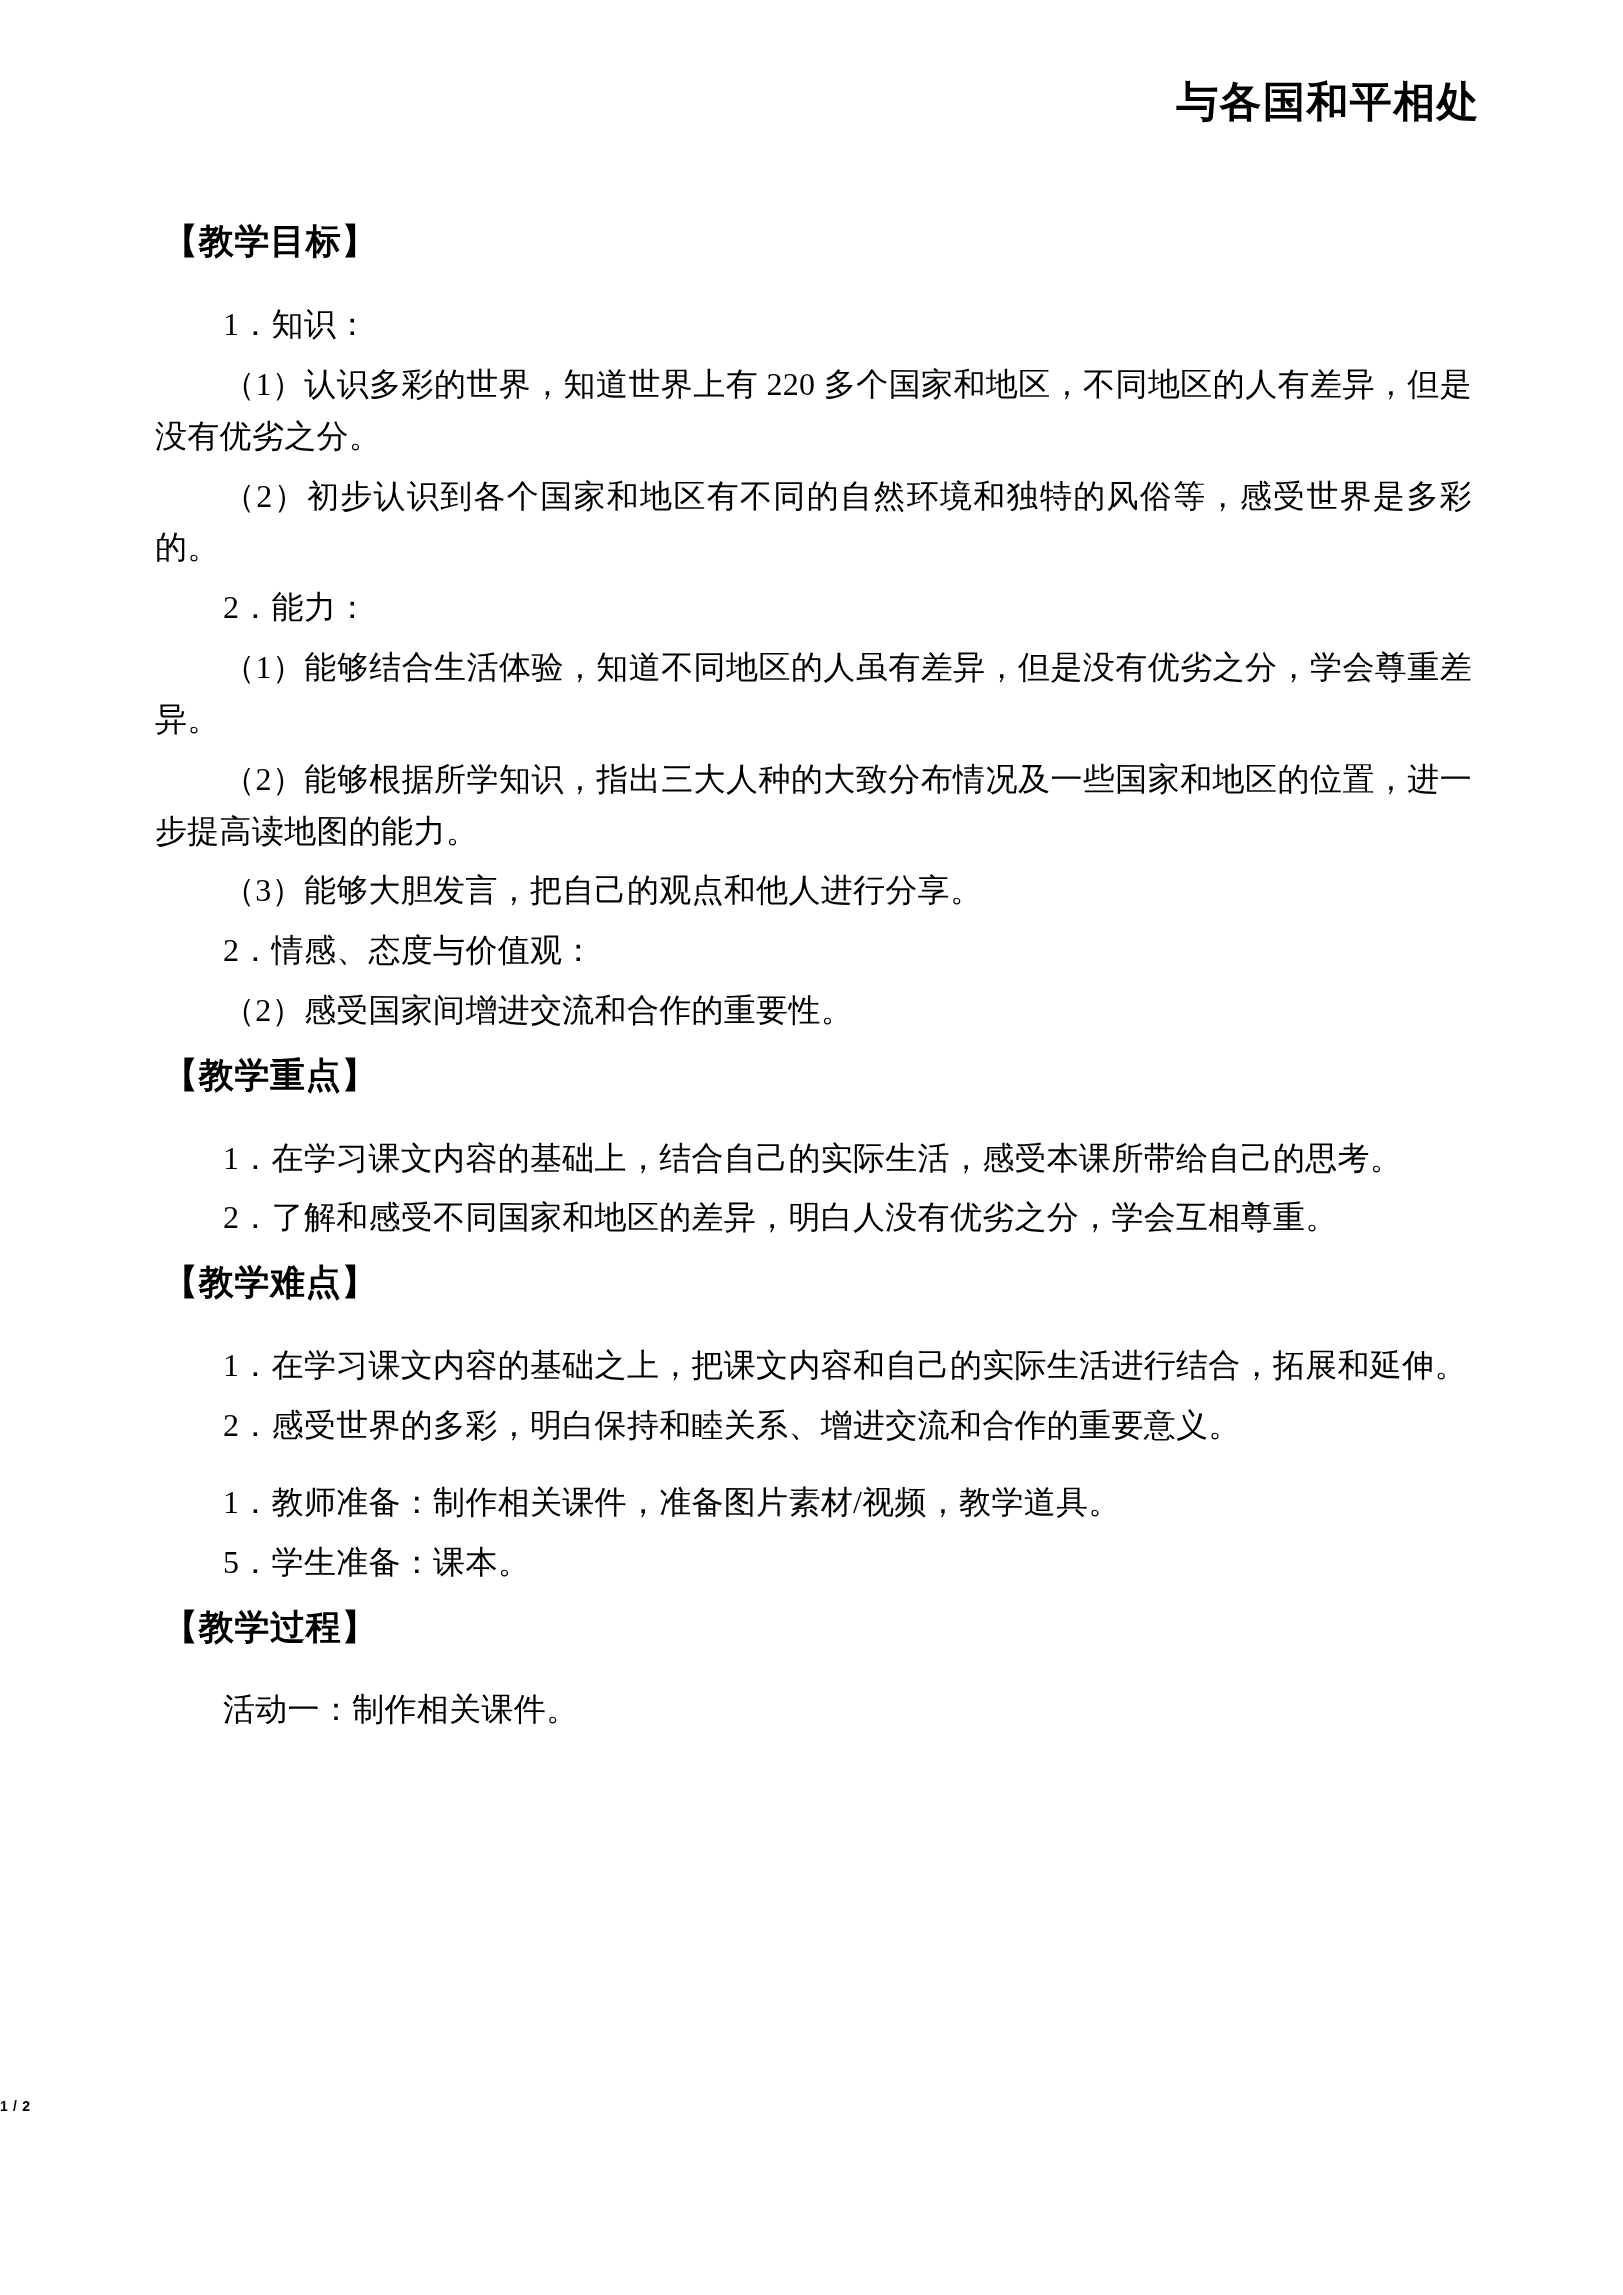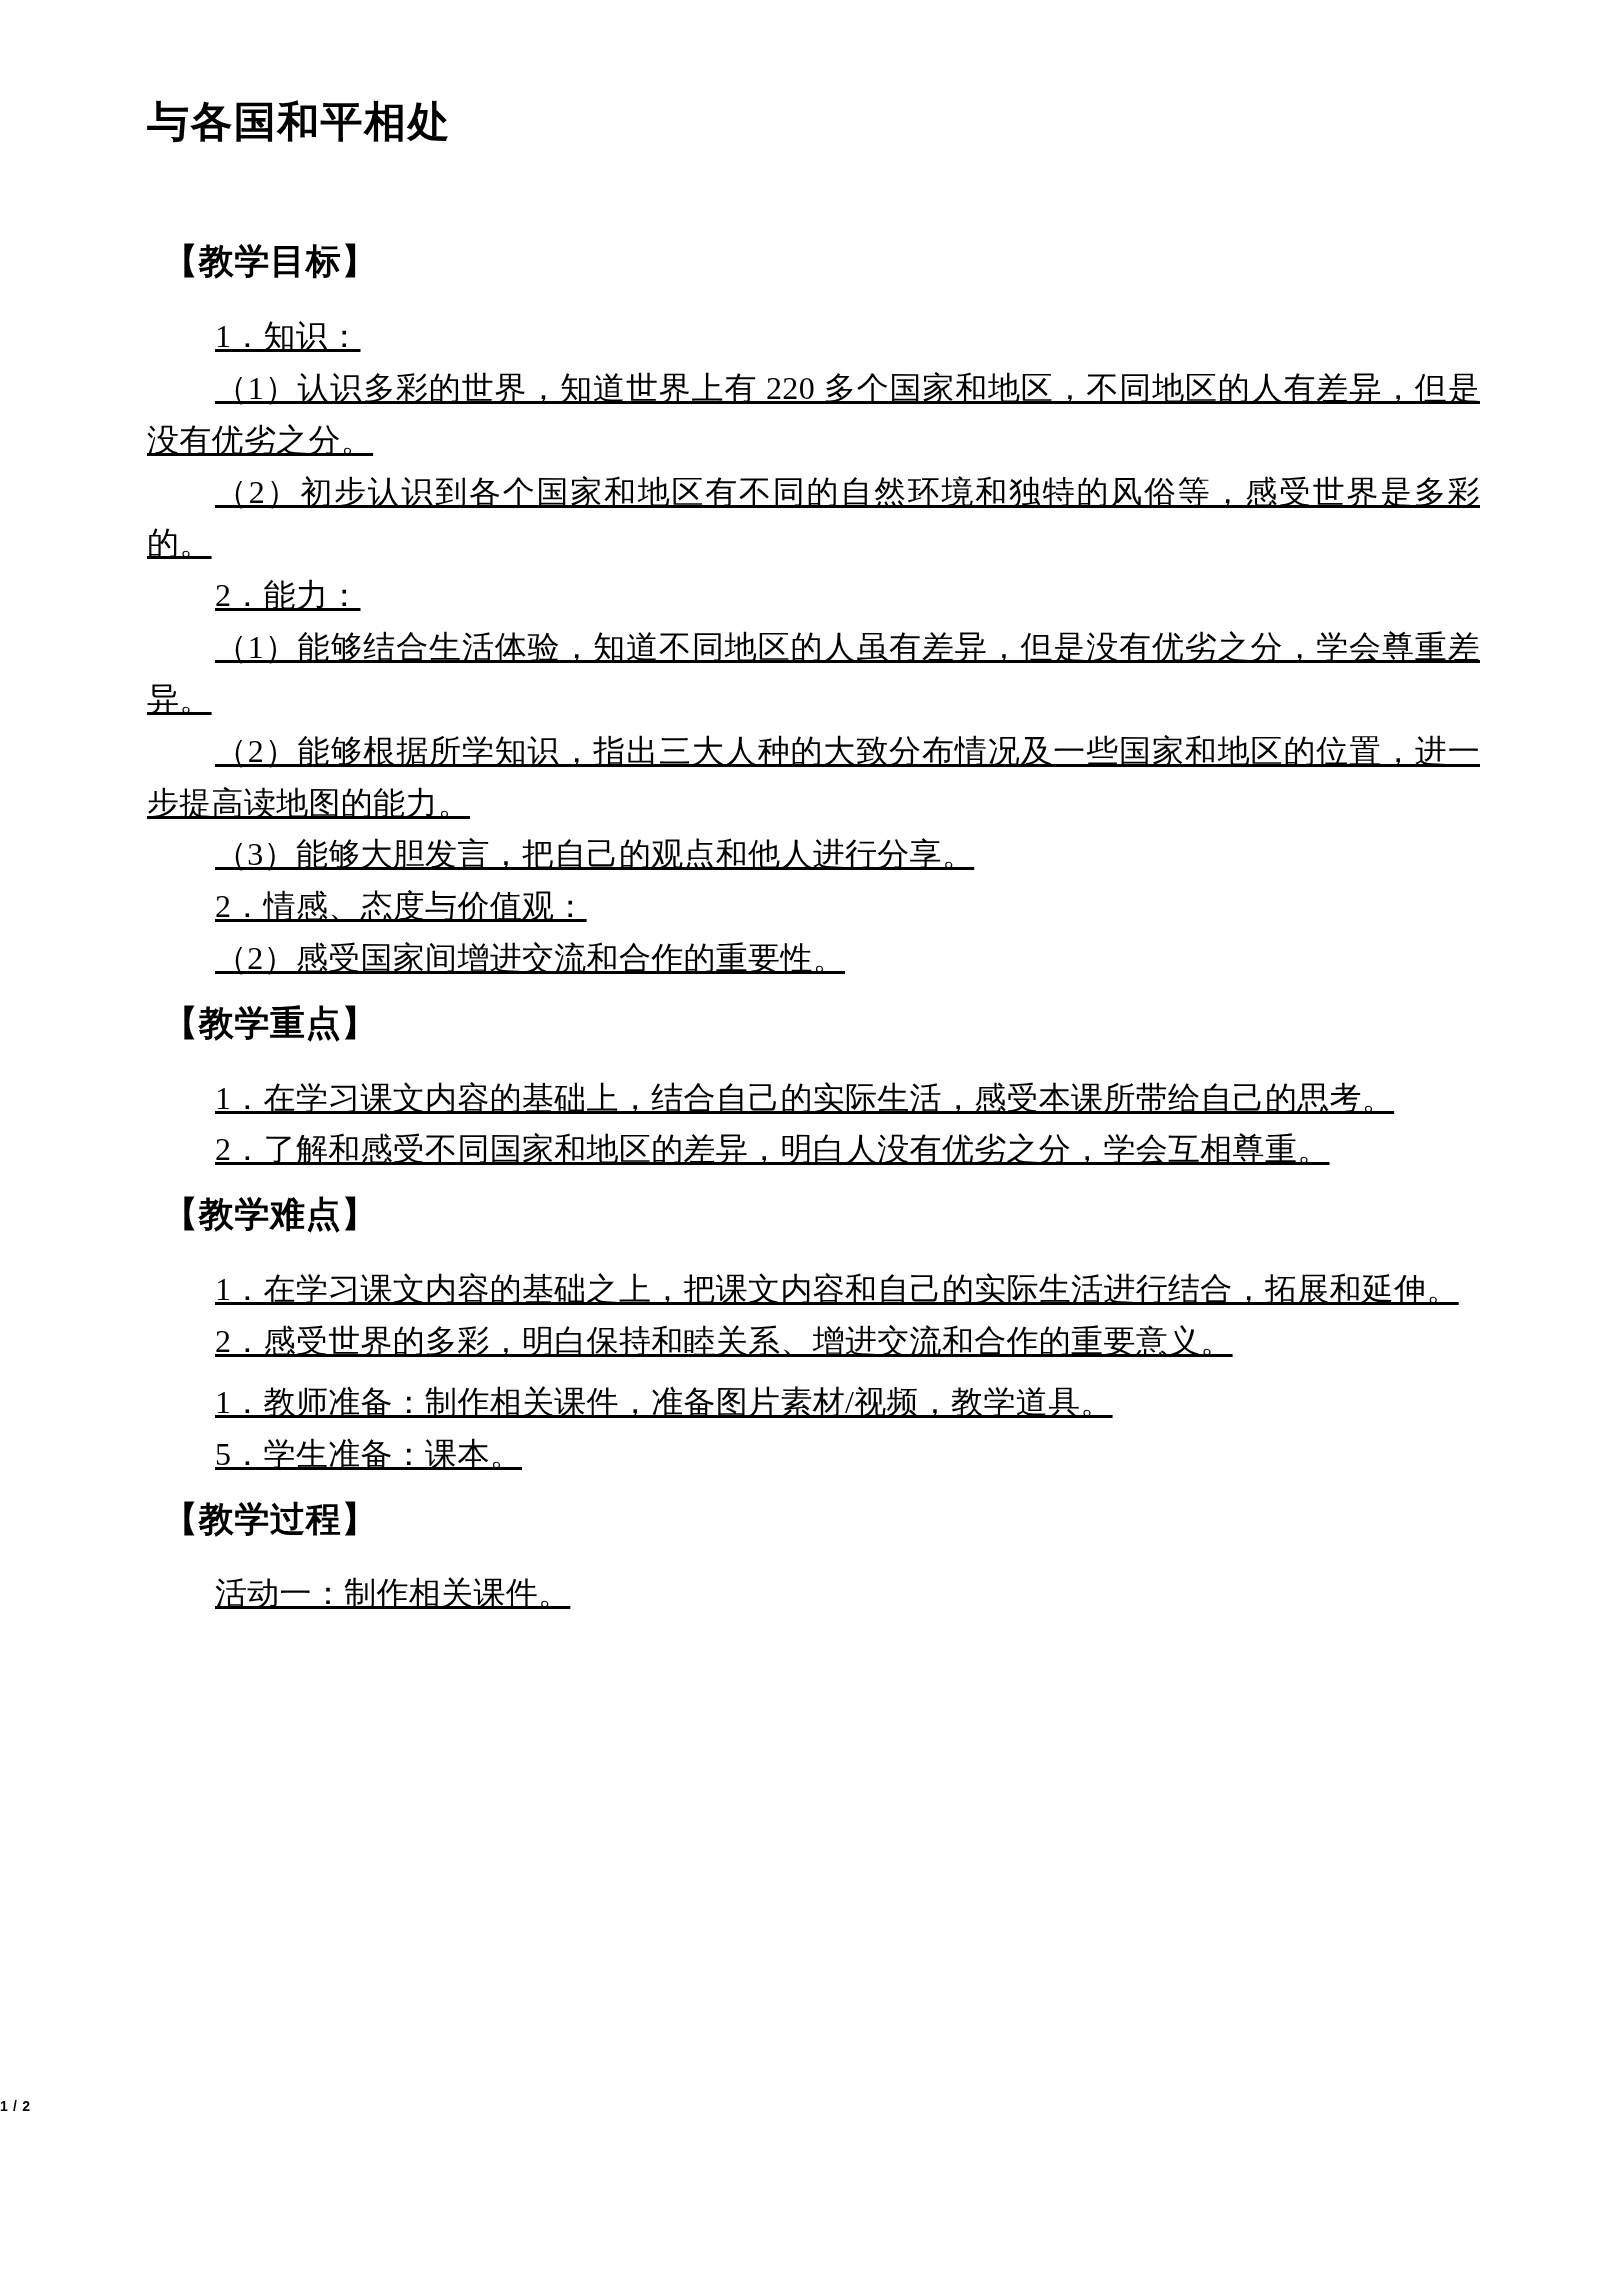--- a/index.html
+++ b/index.html
@@ -19,45 +19,44 @@
     box-sizing: border-box;
     overflow: hidden;
   }
   .content {
     position: absolute;
     left: 147px;
     top: 0;
     width: 1333px;
   }
   .doc-title {
-    text-align: left;
+    text-align: right;
     font-size: 42px;
     font-weight: bold;
     letter-spacing: 1.4px;
     margin: 0;
-    padding-top: 97px;
+    padding-top: 77px;
     line-height: 1.2;
   }
   .section-heading {
     font-size: 35px;
     font-weight: bold;
     letter-spacing: 0.7px;
     margin: 16px;
     padding: 0;
     line-height: 1.32;
   }
   .para {
     font-size: 32px;
     line-height: 1.62;
-    margin: 0;
+    margin: 8px;
     padding: 0;
     text-align: justify;
     text-justify: inter-ideograph;
     letter-spacing: 0.3px;
-    text-decoration: underline;
   }
   .indent2 {
     text-indent: 68px;
   }
   .gap-after-title { height: 76px; }
   .gap-sec { height: 9.5px; }
   .footer {
     position: absolute;
     left: 0;
     right: 0;

